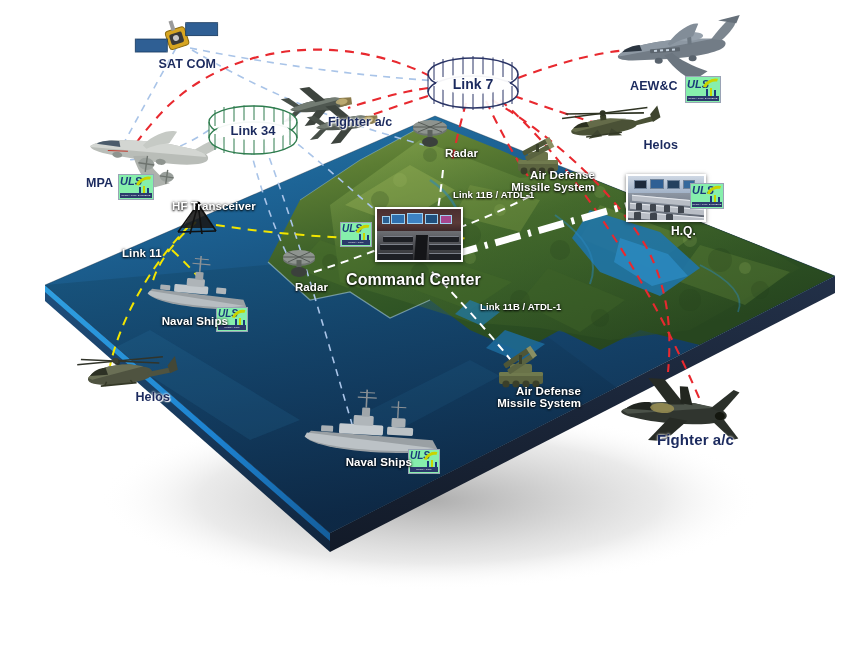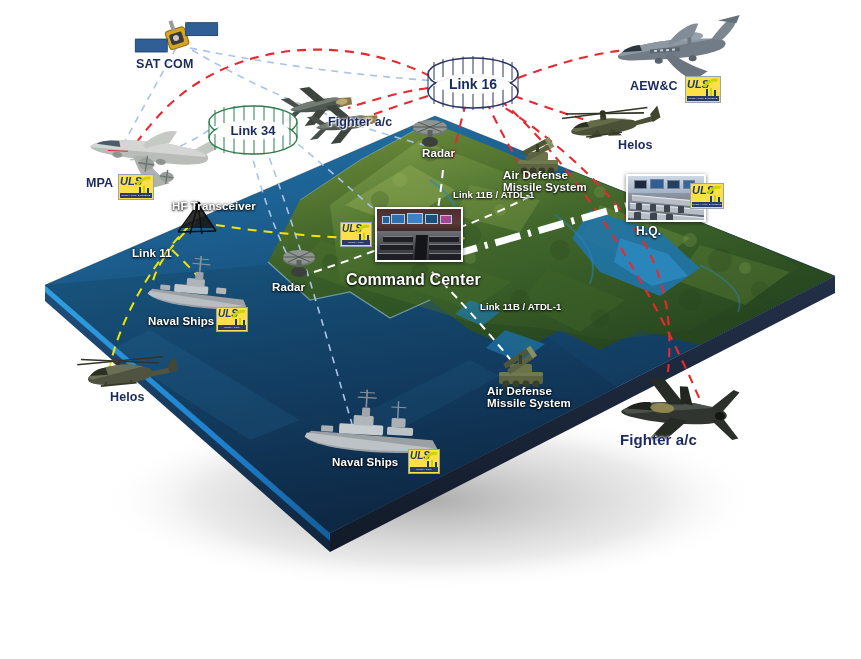--- a/index.html
+++ b/index.html
@@ -38,33 +38,33 @@
     color: #ffffff;
     font-size: 11.5px;
     text-shadow: 0 1px 2px rgba(0,0,0,.9), 0 0 3px rgba(0,0,0,.8);
   }
   .lbl-white-sm {
     color: #ffffff;
     font-size: 9.5px;
     font-weight: bold;
     text-shadow: 0 1px 2px rgba(0,0,0,.9), 0 0 3px rgba(0,0,0,.75);
   }
-  .lbl-center { text-align: left; }
+  .lbl-center { text-align: right; }
   .ring-label {
     position: absolute;
     font-size: 13px;
     font-weight: bold;
     color: #1b2a5e;
     text-align: center;
     pointer-events: none;
   }
   
   .uls {
     position: absolute;
-    background: #fde047;
+    background: #86efac;
     border: 1px solid #9aa3b5;
     box-sizing: border-box;
     overflow: hidden;
   }
   .uls .uls-in {
     position: absolute;
     left: 0; top: 0; right: 0; bottom: 0;
   }
   .uls .uls-txt {
     position: absolute;
@@ -716,21 +716,21 @@
       <div class="uls-txt" style="font-size:10px;">ULS</div>
       <div class="uls-swoosh" style="left:14px;top:2px;width:15px;height:12px;border-width:3px;"></div>
       <div class="uls-bar" style="left:18px;top:11px;width:2px;height:8px;"></div>
       <div class="uls-bar" style="left:22px;top:10px;width:2px;height:9px;background:#c9d400;"></div>
       <div class="uls-bar" style="left:26px;top:12px;width:2px;height:7px;"></div>
       <div class="uls-foot" style="height:5px;line-height:5px;">ULTRA LINK SYSTEMS</div>
     </div>
   </div>
 
   <div class="ring-label" style="left:213px; top:123px; width:80px;">Link 34</div>
-  <div class="ring-label" style="left:433px; top:76px; width:80px; font-size:14px;">Link 16</div>
+  <div class="ring-label" style="left:433px; top:76px; width:80px; font-size:14px;">Link 7</div>
 
   <div class="lbl lbl-dark lbl-center" style="left:136px; top:57px; width:80px;">SAT COM</div>
 
   <div class="lbl lbl-dark" style="left:86px; top:176px;">MPA</div>
 
   <div class="lbl lbl-dark" style="left:328px; top:115px;">Fighter a/c</div>
 
   <div class="lbl lbl-dark" style="left:630px; top:79px;">AEW&amp;C</div>
 
   <div class="lbl lbl-dark lbl-center" style="left:618px; top:138px; width:60px;">Helos</div>
@@ -756,19 +756,19 @@
   </div>
 
   <div class="lbl lbl-white lbl-center" style="left:346px; top:271px; width:124px; font-size:16px;">Command Center</div>
 
   <div class="lbl lbl-white lbl-center" style="left:636px; top:224px; width:60px; font-size:12px;">H.Q.</div>
 
   <div class="lbl lbl-white lbl-center" style="left:148px; top:315px; width:80px;">Naval Ships</div>
 
   <div class="lbl lbl-white lbl-center" style="left:332px; top:456px; width:80px;">Naval Ships</div>
 
-  <div class="lbl lbl-white" style="left:132px; top:247px;">Link 11</div>
+  <div class="lbl lbl-white" style="left:122px; top:247px;">Link 11</div>
 
   <div class="lbl lbl-white-sm" style="left:453px; top:189px;">Link 11B / ATDL-1</div>
 
   <div class="lbl lbl-white-sm" style="left:480px; top:301px;">Link 11B / ATDL-1</div>
 
 </div>
 
 </body></html>

